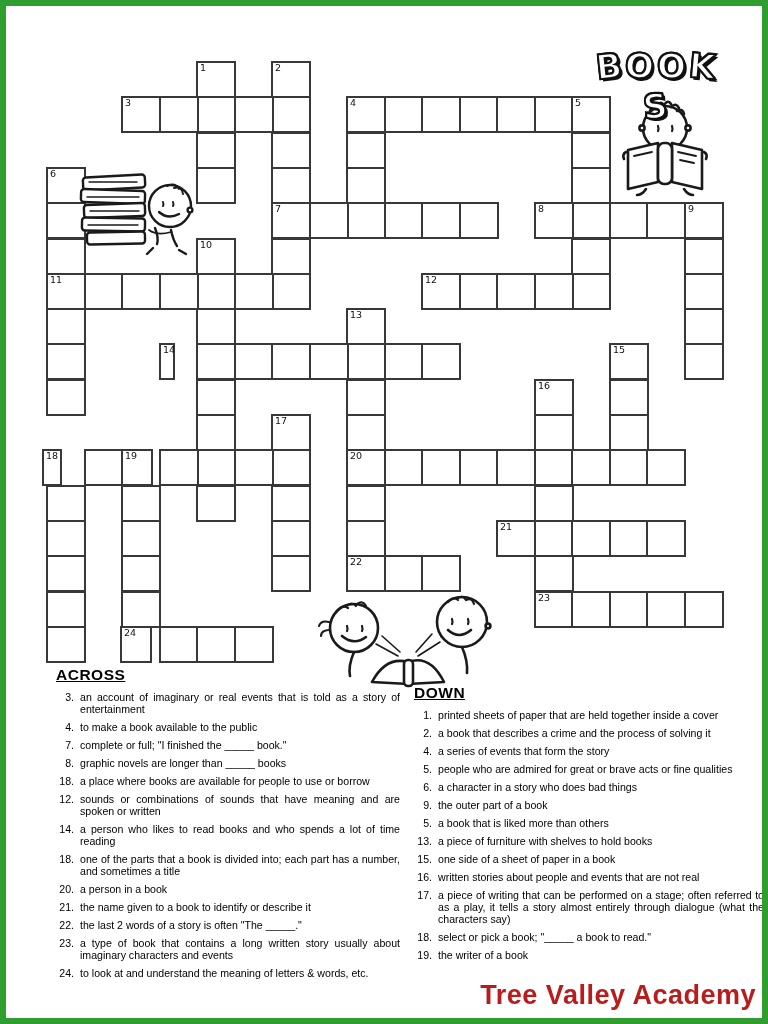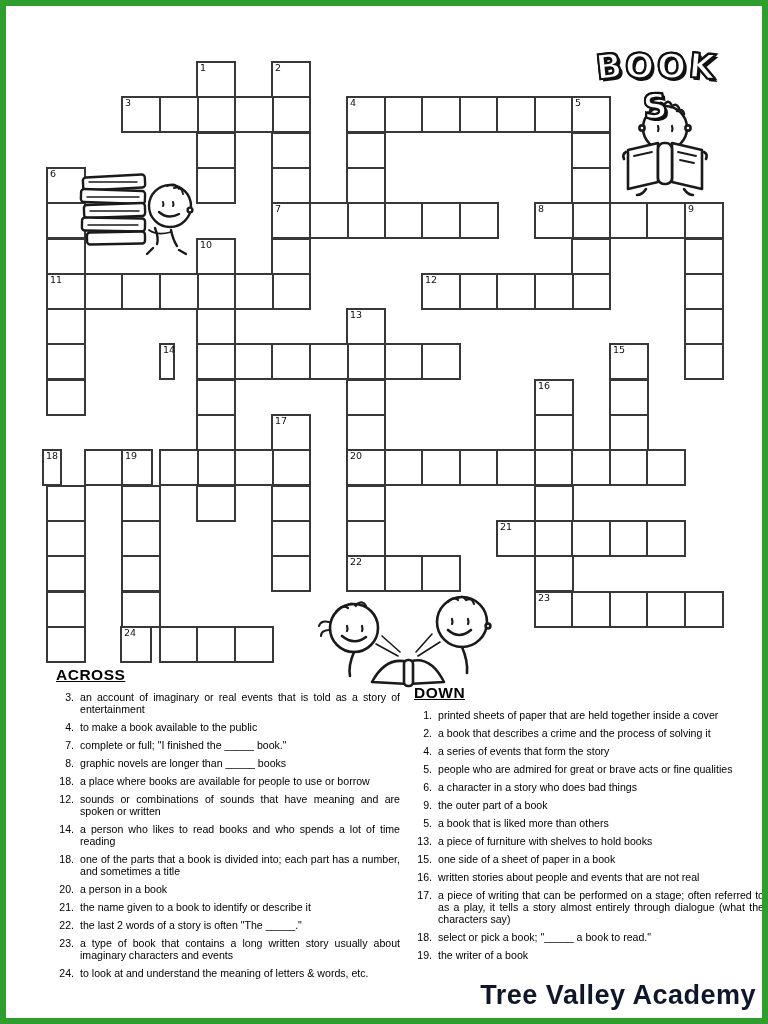--- a/index.html
+++ b/index.html
@@ -30,21 +30,21 @@
   #across-section{left:48px;top:666px;width:352px;}
   #down-section{left:406px;top:684px;width:358px;}
   .clue-heading{font-weight:bold;font-size:15.5px;text-decoration:underline;
       letter-spacing:.5px;margin:0 0 7px 8px;}
   .clue{display:flex;margin-bottom:6px;font-size:10.6px;line-height:12px;}
   .clue .cnum{flex:0 0 26px;text-align:right;padding-right:6px;}
   .clue .ctxt{flex:1;text-align:justify;}
 
   
   #branding{position:absolute;right:12px;top:980px;font-size:27px;font-weight:bold;
-      color:#0f172a;z-index:5;letter-spacing:.5px;}
+      color:#b91c1c;z-index:5;letter-spacing:.5px;}
 </style>
 </head>
 <body>
 
 <div id="frame"></div>
 
 <div id="books-title"><span style="transform: rotate(-6deg);">B</span><span style="transform: rotate(4deg);">O</span><span style="transform: rotate(-3deg);">O</span><span style="transform: rotate(5deg);">K</span><span style="transform: rotate(-5deg);">S</span></div>
 
 <div class="clip" style="left:612px;top:98px;width:106px;height:100px;">
   <svg width="106" height="100" viewBox="0 0 106 100" fill="none" stroke="#1a1a1a" stroke-width="2.6" stroke-linecap="round" stroke-linejoin="round">

